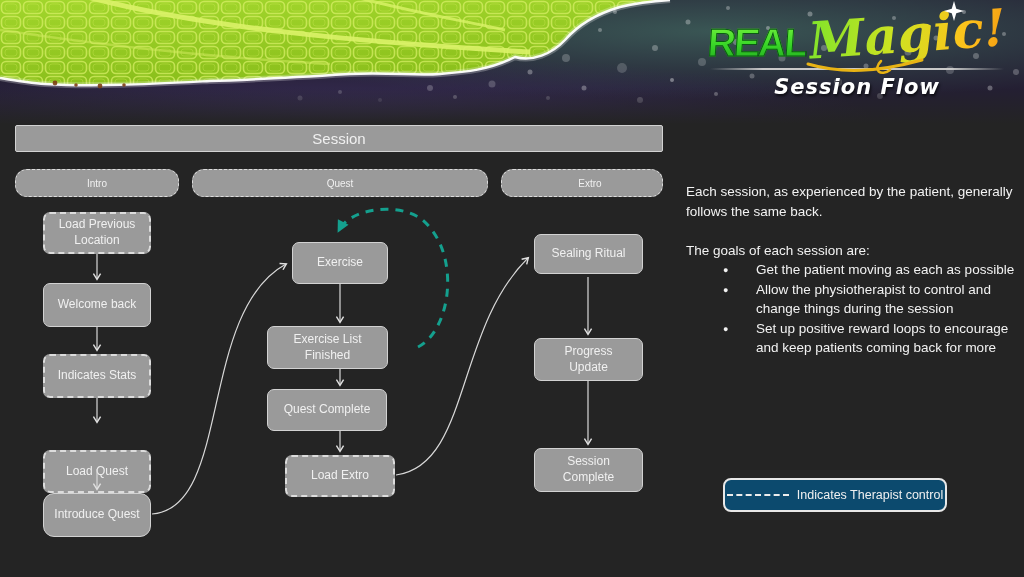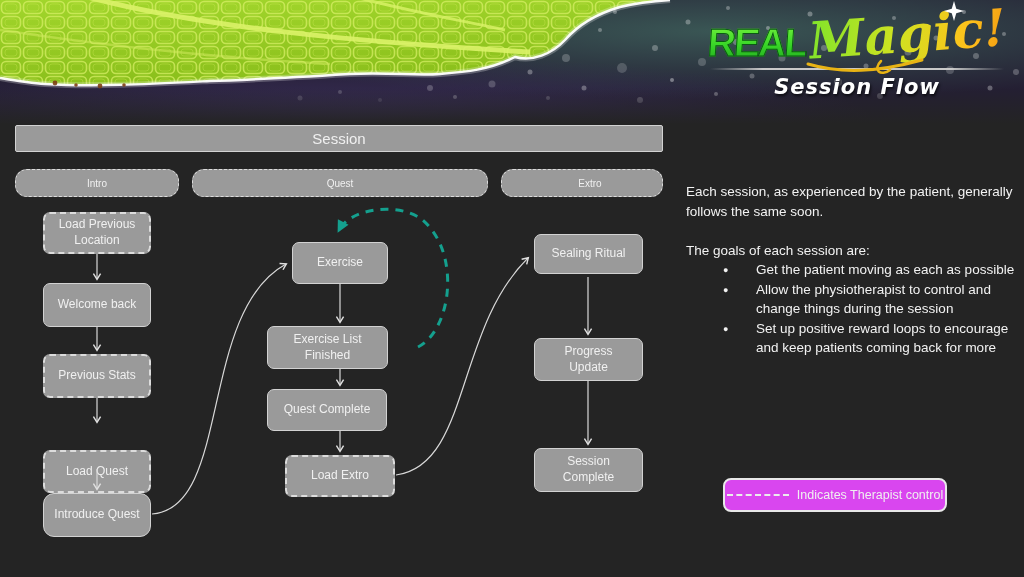--- a/index.html
+++ b/index.html
@@ -62,21 +62,21 @@
     color:#f2f2f2; font-size:13.5px; line-height:19.5px;
   }
   .notes .goals-heading { margin-top:19.5px; }
   .notes ul { list-style:none; }
   .notes li { position:relative; padding-left:70px; }
   .notes li::before { content:"●"; position:absolute; left:37px; top:1px; font-size:9px; }
 
   
   .legend {
     position:absolute; left:723px; top:478px; width:224px; height:34px; z-index:2;
-    background:#d946ef; border:2px solid #e8e8e8; border-radius:8px;
+    background:#0c4a6e; border:2px solid #e8e8e8; border-radius:8px;
     display:flex; align-items:center; justify-content:center; gap:8px;
   }
   .legend-dash { width:62px; height:0; border-top:2px dashed #ececec; }
   .legend-label { font-size:12.5px; color:#f0f0f0; }
 </style>
 </head>
 <body>
 
 <div class="stage">
 
@@ -195,21 +195,21 @@
     <div class="brand-subtitle">Session Flow</div>
   </div>
 
   <div class="bar" style="left:15px; top:125px; width:648px; height:27px;">Session</div>
   <div class="phase" style="left:15px; top:156px; width:164px; height:28px;">Intro</div>
   <div class="phase" style="left:192px; top:156px; width:296px; height:28px;">Quest</div>
   <div class="phase" style="left:501px; top:156px; width:162px; height:28px;padding-left:16px;">Extro</div>
 
   <div class="node dashed" style="left:43px; top:212px; width:108px; height:42px;">Load Previous Location</div>
   <div class="node" style="left:43px; top:283px; width:108px; height:44px;">Welcome back</div>
-  <div class="node dashed" style="left:43px; top:354px; width:108px; height:44px;">Previous Stats</div>
+  <div class="node dashed" style="left:43px; top:354px; width:108px; height:44px;">Indicates Stats</div>
   <div class="node dashed" style="left:43px; top:426px; width:108px; height:43px;margin-top:24px;">Load Quest</div>
   <div class="node" style="left:43px; top:493px; width:108px; height:44px;border-radius:11px;">Introduce Quest</div>
 
   <div class="node" style="left:292px; top:242px; width:96px; height:42px;">Exercise</div>
   <div class="node narrow" style="left:267px; top:326px; width:121px; height:43px;">Exercise List Finished</div>
   <div class="node" style="left:267px; top:389px; width:120px; height:42px;">Quest Complete</div>
   <div class="node dashed" style="left:285px; top:455px; width:110px; height:42px;">Load Extro</div>
 
   <div class="node" style="left:534px; top:234px; width:109px; height:40px;">Sealing Ritual</div>
   <div class="node narrow" style="left:534px; top:338px; width:109px; height:43px;">Progress Update</div>
@@ -234,21 +234,21 @@
       <line x1="340" y1="431" x2="340" y2="451" marker-end="url(#vh)"></line>
       <line x1="588" y1="277" x2="588" y2="334" marker-end="url(#vh)"></line>
       <line x1="588" y1="381" x2="588" y2="444" marker-end="url(#vh)"></line>
       <path d="M152,514 C232,508 198,312 286,264" marker-end="url(#vh)"></path>
       <path d="M396,475 C470,465 455,330 528,258" marker-end="url(#vh)"></path>
     </g>
     <path d="M418,347 C452,330 462,250 420,218 C395,202 350,209 339,230" fill="none" stroke="#14a08e" stroke-width="3" stroke-dasharray="8 7" marker-end="url(#th)"></path>
   </svg>
 
   <div class="notes">
-    <p>Each session, as experienced by the patient, generally follows the same soon.</p>
+    <p>Each session, as experienced by the patient, generally follows the same back.</p>
     <p class="goals-heading">The goals of each session are:</p>
     <ul>
       <li>Get the patient moving as each as possible</li>
       <li>Allow the physiotherapist to control and change things during the session</li>
       <li>Set up positive reward loops to encourage and keep patients coming back for more</li>
     </ul>
   </div>
 
   <div class="legend">
     <span class="legend-dash"></span>

